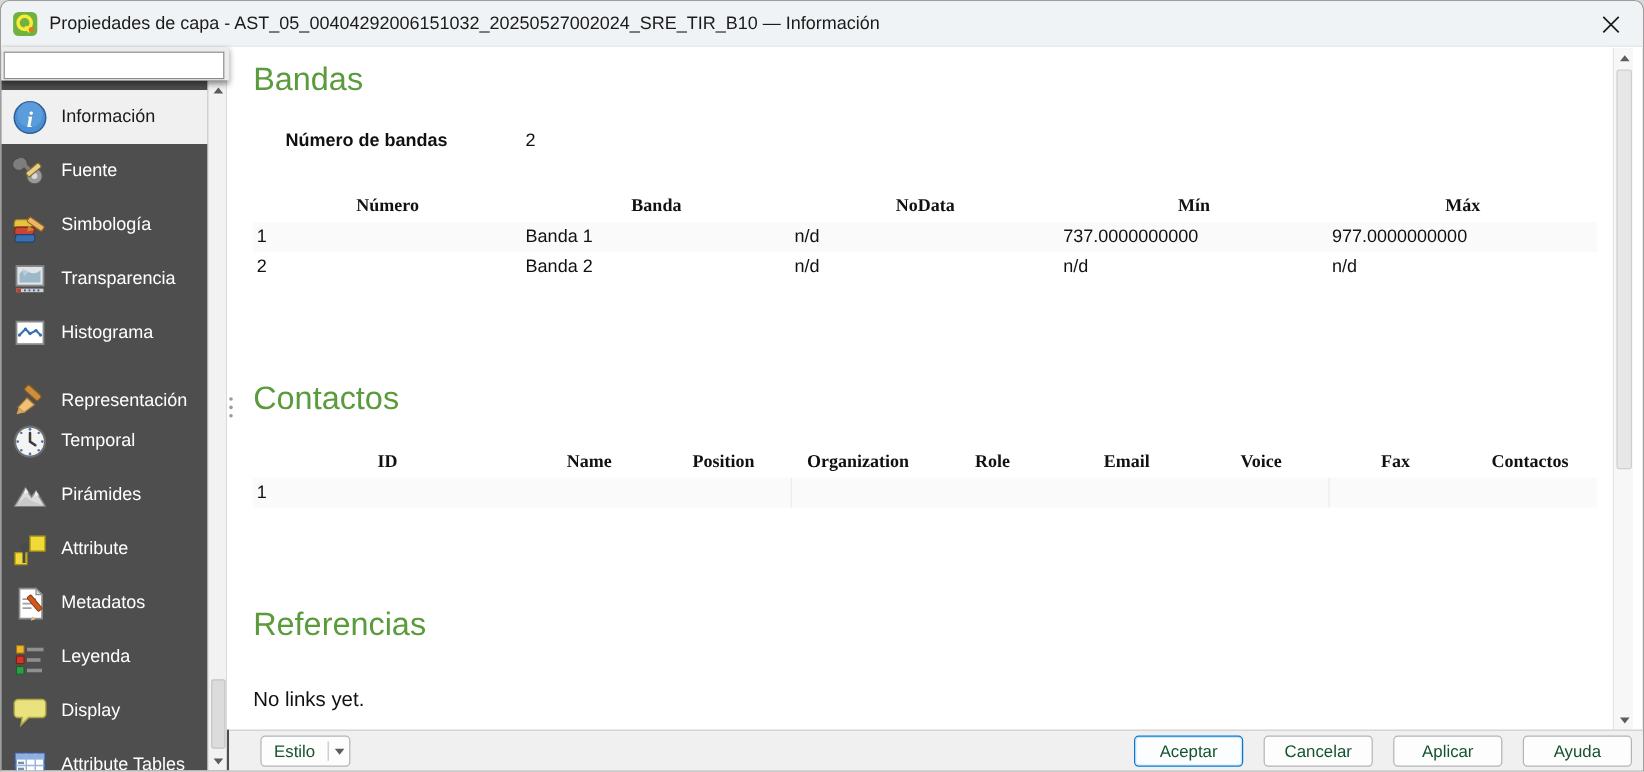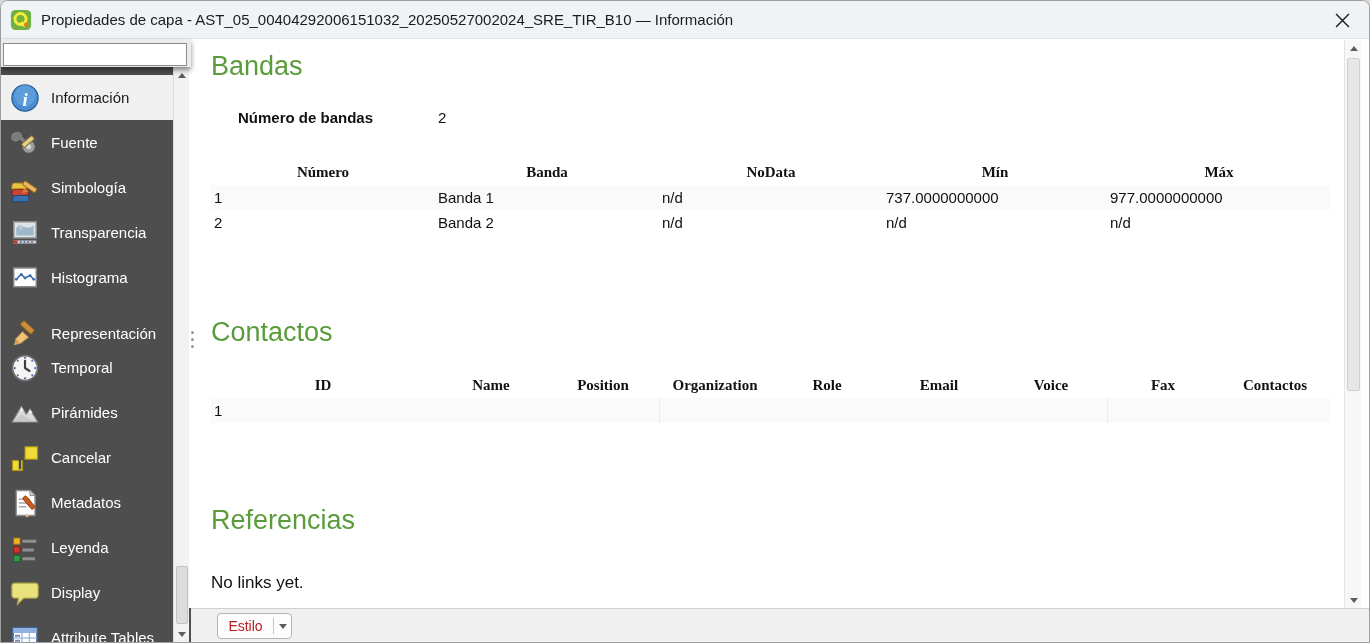--- a/index.html
+++ b/index.html
@@ -99,21 +99,21 @@
     background:#e7e7e7; border:1px solid #cfcfcf; border-radius:2px;
   }
 
   
   .footer {
     position:absolute; left:190px; right:0; bottom:0; height:34px;
     background:#f0f0f0; border-top:1px solid #cfcfcf;
   }
   .btn {
     height:26px; background:#fdfdfd; border:1px solid #b4b4b4; border-radius:4px;
-    font-family:"Liberation Sans", sans-serif; font-size:14px; color:#b91c1c;
+    font-family:"Liberation Sans", sans-serif; font-size:14px; color:#14532d;
     display:flex; align-items:center; justify-content:center; cursor:pointer;
   }
   .style-btn {
     position:absolute; left:26px; top:4px; width:75px; padding:0;
   }
   .style-btn .lbl { flex:1; text-align:center; }
   .style-btn .sep { width:1px; height:16px; background:#c4c4c4; }
   .style-btn .arr { width:17px; display:flex; align-items:center; justify-content:center; }
   .footer-btns {
     position:absolute; right:9px; top:4px; display:flex; gap:17px;
@@ -273,21 +273,21 @@
     </div>
 
     <div class="side-item" style="top:368px">
       <span class="side-icon">
         <svg width="30" height="30" viewBox="0 0 24 24">
           <rect x="12" y="3" width="10" height="10" fill="#f2d93a" stroke="#a89410" stroke-width="0.9"></rect>
           <rect x="2" y="14" width="8" height="8" fill="#f2d93a" stroke="#a89410" stroke-width="0.9"></rect>
           <path d="M8 21 L8 8 M8 8 L5.4 11 M8 8 L10.6 11" stroke="#4a4a4a" stroke-width="2" fill="none"></path>
         </svg>
       </span>
-      <span class="side-label">Cancelar</span>
+      <span class="side-label">Attribute</span>
     </div>
 
     <div class="side-item" style="top:413px">
       <span class="side-icon">
         <svg width="30" height="30" viewBox="0 0 24 24">
           <path d="M5 2 h11 l4 4 v16 h-15 z" fill="#ffffff" stroke="#8f8f8f" stroke-width="1.1"></path>
           <path d="M16 2 l4 4 h-4 z" fill="#d9d9d9" stroke="#8f8f8f" stroke-width="0.8"></path>
           <g stroke="#9f9f9f" stroke-width="1.1">
               <path d="M7 9 h9"></path>
               <path d="M7 12 h9"></path>
@@ -438,15 +438,21 @@
   </div>
 
   <div class="footer">
     <div class="btn style-btn">
       <span class="lbl">Estilo</span>
       <span class="sep"></span>
       <span class="arr">
           <span class="tri tri-down"></span>
         </span>
     </div>
+    <div class="footer-btns">
+      <div class="btn default">Aceptar</div>
+      <div class="btn">Cancelar</div>
+      <div class="btn">Aplicar</div>
+      <div class="btn">Ayuda</div>
+    </div>
   </div>
 
 </div>
 
 </body></html>

